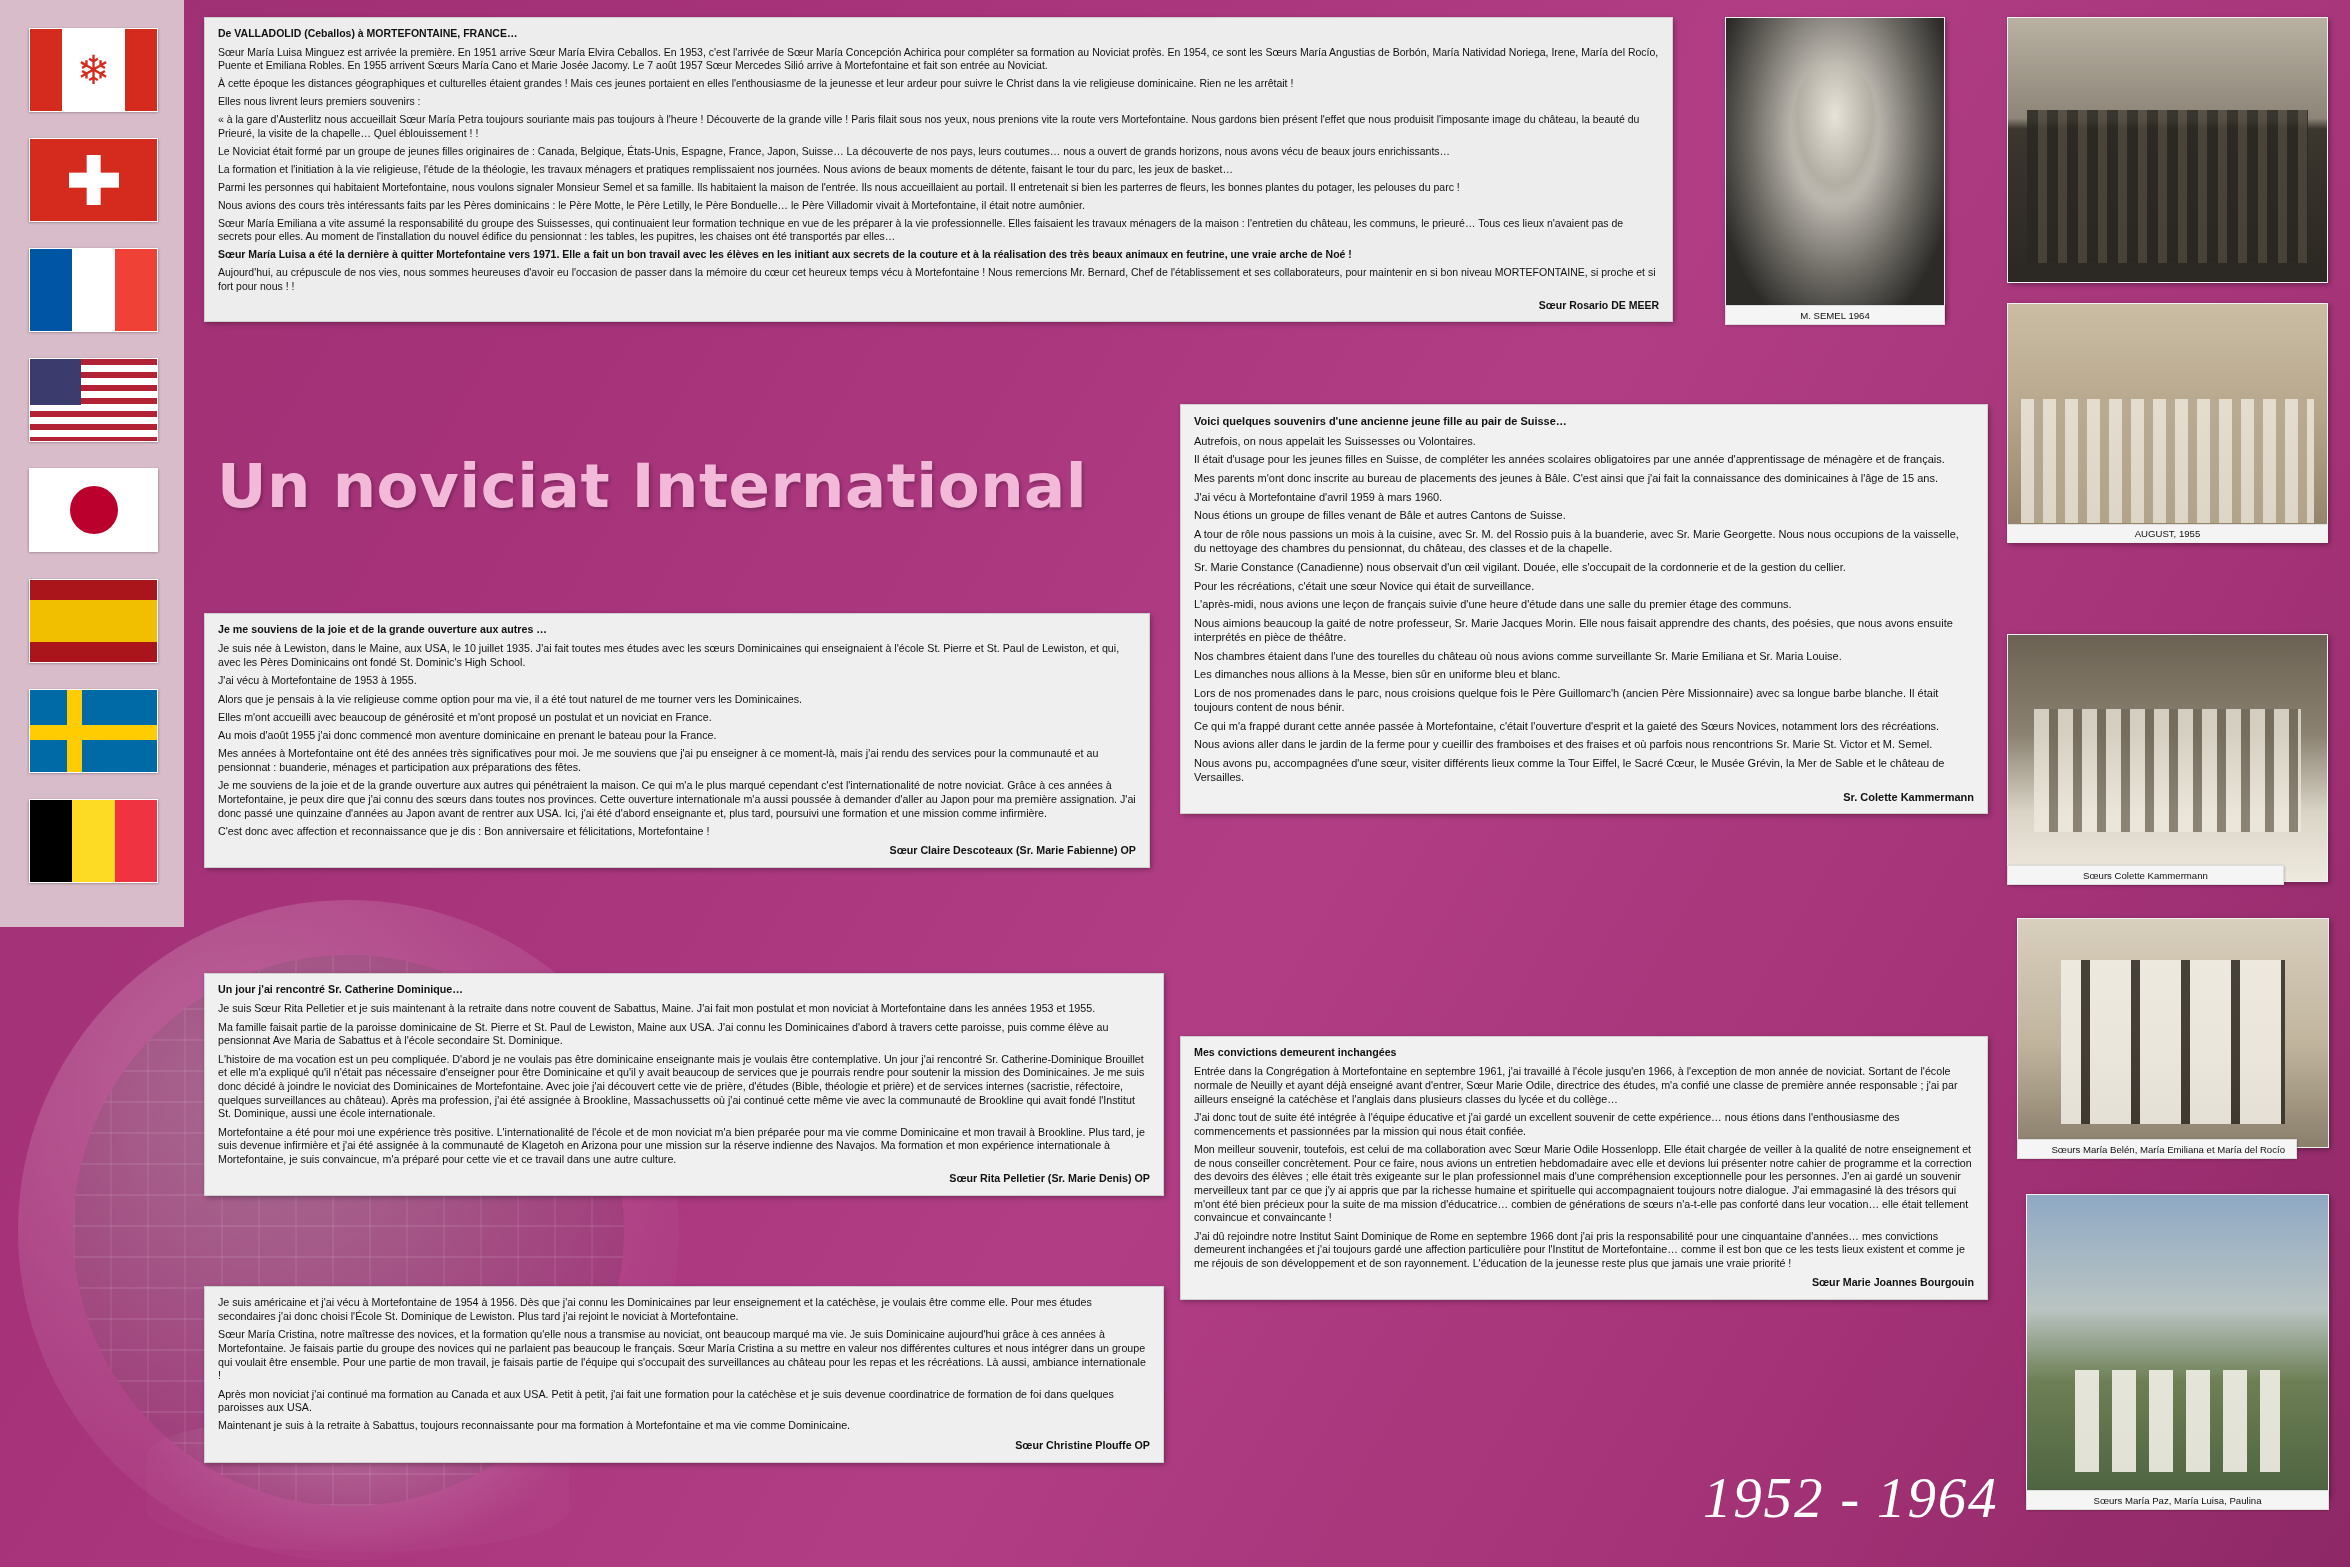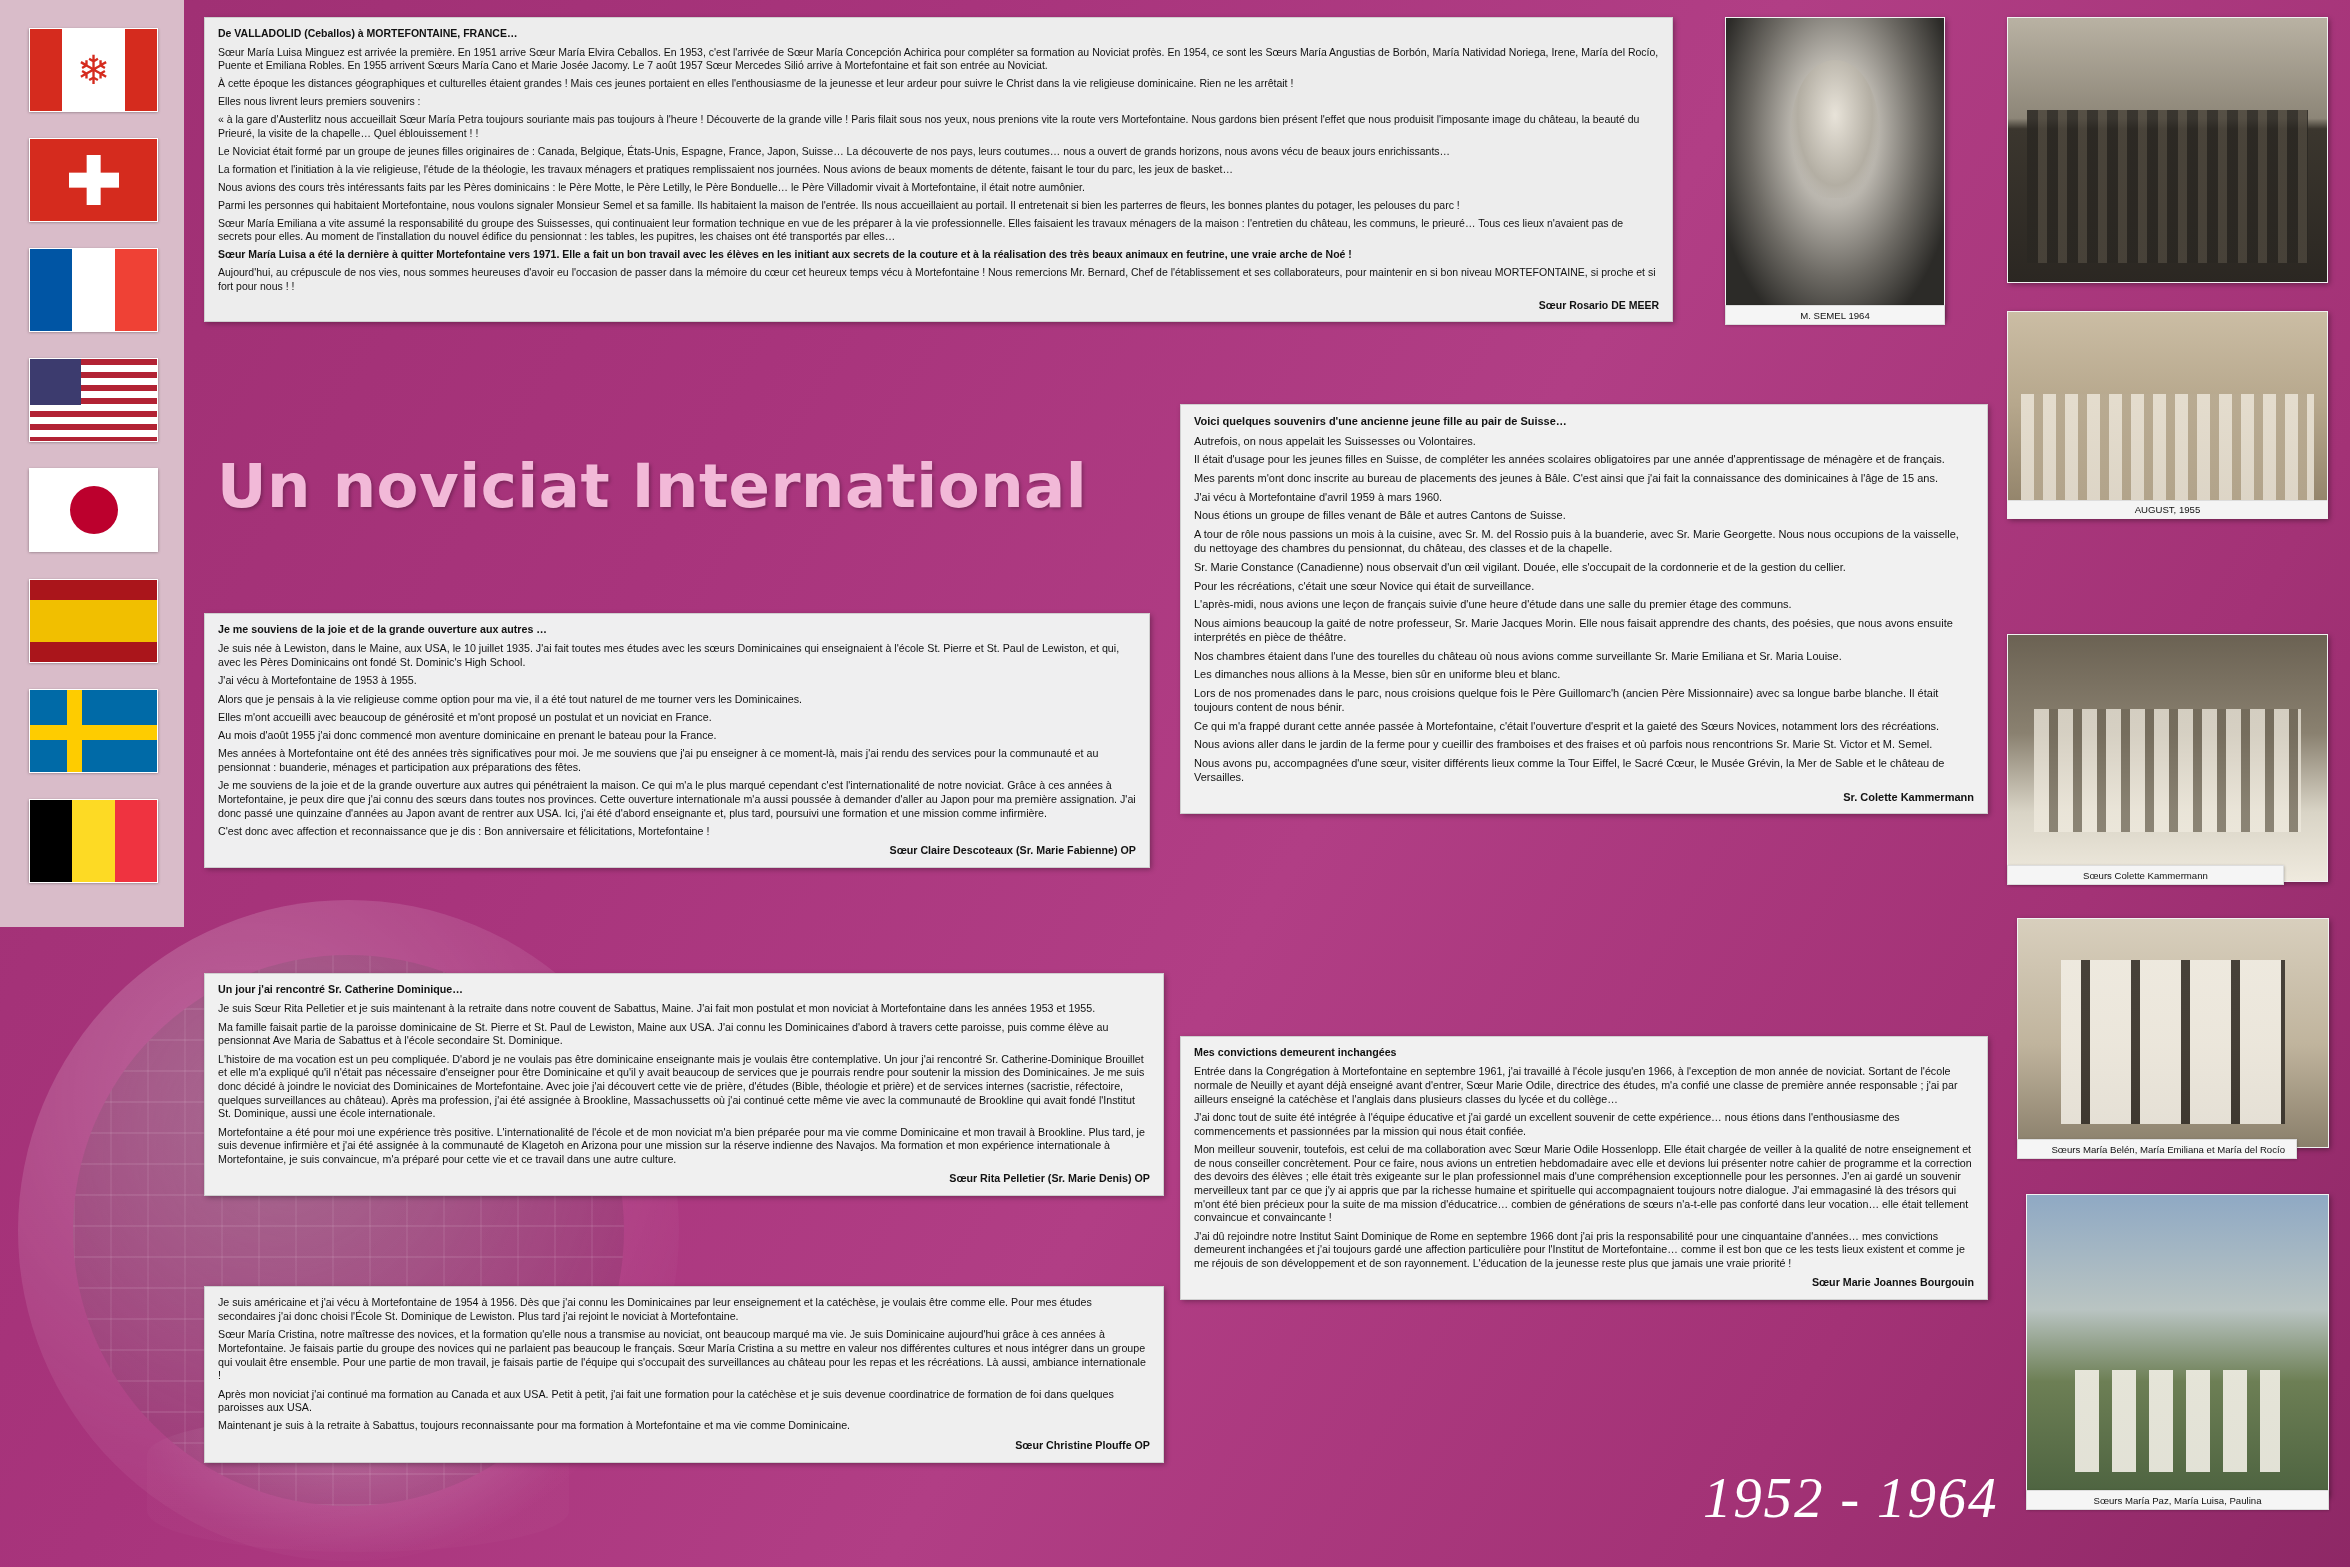--- a/index.html
+++ b/index.html
@@ -212,22 +212,22 @@
 <div class="years">1952 - 1964</div>
 
 <div class="panel p-valladolid">
   <div class="hd">De VALLADOLID (Ceballos) à MORTEFONTAINE, FRANCE…</div>
   <p>Sœur María Luisa Minguez est arrivée la première. En 1951 arrive Sœur María Elvira Ceballos. En 1953, c'est l'arrivée de Sœur María Concepción Achirica pour compléter sa formation au Noviciat profès. En 1954, ce sont les Sœurs María Angustias de Borbón, María Natividad Noriega, Irene, María del Rocío, Puente et Emiliana Robles. En 1955 arrivent Sœurs María Cano et Marie Josée Jacomy. Le 7 août 1957 Sœur Mercedes Siliό arrive à Mortefontaine et fait son entrée au Noviciat.</p>
   <p>À cette époque les distances géographiques et culturelles étaient grandes ! Mais ces jeunes portaient en elles l'enthousiasme de la jeunesse et leur ardeur pour suivre le Christ dans la vie religieuse dominicaine. Rien ne les arrêtait !</p>
   <p>Elles nous livrent leurs premiers souvenirs :</p>
   <p>« à la gare d'Austerlitz nous accueillait Sœur María Petra toujours souriante mais pas toujours à l'heure ! Découverte de la grande ville ! Paris filait sous nos yeux, nous prenions vite la route vers Mortefontaine. Nous gardons bien présent l'effet que nous produisit l'imposante image du château, la beauté du Prieuré, la visite de la chapelle… Quel éblouissement ! !</p>
   <p>Le Noviciat était formé par un groupe de jeunes filles originaires de : Canada, Belgique, États-Unis, Espagne, France, Japon, Suisse… La découverte de nos pays, leurs coutumes… nous a ouvert de grands horizons, nous avons vécu de beaux jours enrichissants…</p>
   <p>La formation et l'initiation à la vie religieuse, l'étude de la théologie, les travaux ménagers et pratiques remplissaient nos journées. Nous avions de beaux moments de détente, faisant le tour du parc, les jeux de basket…</p>
+  <p>Parmi les personnes qui habitaient Mortefontaine, nous voulons signaler Monsieur Semel et sa famille. Ils habitaient la maison de l'entrée. Ils nous accueillaient au portail. Il entretenait si bien les parterres de fleurs, les bonnes plantes du potager, les pelouses du parc !</p>
   <p>Nous avions des cours très intéressants faits par les Pères dominicains : le Père Motte, le Père Letilly, le Père Bonduelle… le Père Villadomir vivait à Mortefontaine, il était notre aumônier.</p>
-  <p>Parmi les personnes qui habitaient Mortefontaine, nous voulons signaler Monsieur Semel et sa famille. Ils habitaient la maison de l'entrée. Ils nous accueillaient au portail. Il entretenait si bien les parterres de fleurs, les bonnes plantes du potager, les pelouses du parc !</p>
   <p>Sœur María Emiliana a vite assumé la responsabilité du groupe des Suissesses, qui continuaient leur formation technique en vue de les préparer à la vie professionnelle. Elles faisaient les travaux ménagers de la maison : l'entretien du château, les communs, le prieuré… Tous ces lieux n'avaient pas de secrets pour elles. Au moment de l'installation du nouvel édifice du pensionnat : les tables, les pupitres, les chaises ont été transportés par elles…</p>
   <p style="font-weight:bold">Sœur María Luisa a été la dernière à quitter Mortefontaine vers 1971. Elle a fait un bon travail avec les élèves en les initiant aux secrets de la couture et à la réalisation des très beaux animaux en feutrine, une vraie arche de Noé !</p>
   <p>Aujourd'hui, au crépuscule de nos vies, nous sommes heureuses d'avoir eu l'occasion de passer dans la mémoire du cœur cet heureux temps vécu à Mortefontaine ! Nous remercions Mr. Bernard, Chef de l'établissement et ses collaborateurs, pour maintenir en si bon niveau MORTEFONTAINE, si proche et si fort pour nous ! !</p>
   <div class="sig">Sœur Rosario DE MEER</div>
 </div>
 
 <div class="panel p-lewiston">
   <div class="hd">Je me souviens de la joie et de la grande ouverture aux autres …</div>
   <p>Je suis née à Lewiston, dans le Maine, aux USA, le 10 juillet 1935. J'ai fait toutes mes études avec les sœurs Dominicaines qui enseignaient à l'école St. Pierre et St. Paul de Lewiston, et qui, avec les Pères Dominicains ont fondé St. Dominic's High School.</p>
   <p>J'ai vécu à Mortefontaine de 1953 à 1955.</p>
@@ -289,21 +289,21 @@
 
 <div class="photo" style="left:1725px;top:16.5px;width:220px;height:303px;">
   <div class="ph-img tex-portrait"></div>
 </div>
 <div class="cap-plate" style="left:1725px;top:305px;width:220px;">M. SEMEL    1964</div>
 
 <div class="photo" style="left:2007px;top:16.5px;width:321px;height:266px;">
   <div class="ph-img tex-group1"></div>
 </div>
 
-<div class="photo" style="left:2007px;top:311px;width:321px;height:208px;">
+<div class="photo" style="left:2007px;top:303px;width:321px;height:240px;">
   <div class="ph-img tex-sepia"></div>
   <div class="cap">AUGUST, 1955</div>
 </div>
 
 <div class="photo" style="left:2007px;top:634px;width:321px;height:248px;">
   <div class="ph-img tex-nuns-snow"></div>
 </div>
 <div class="cap-plate" style="left:2007px;top:865px;width:277px;">Sœurs Colette Kammermann</div>
 
 <div class="photo" style="left:2017px;top:918px;width:312px;height:230px;">

